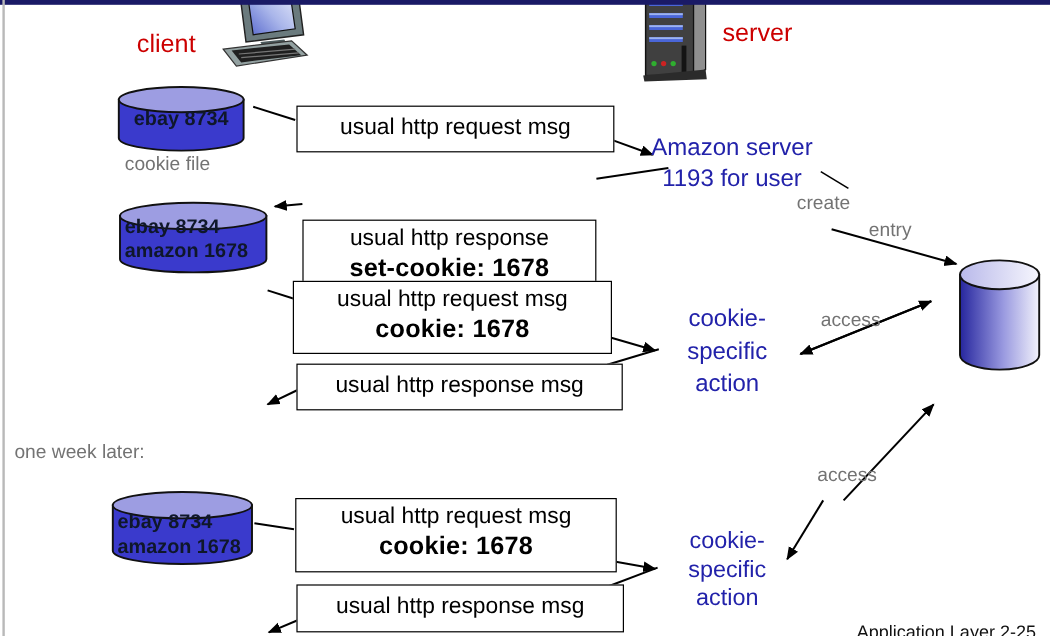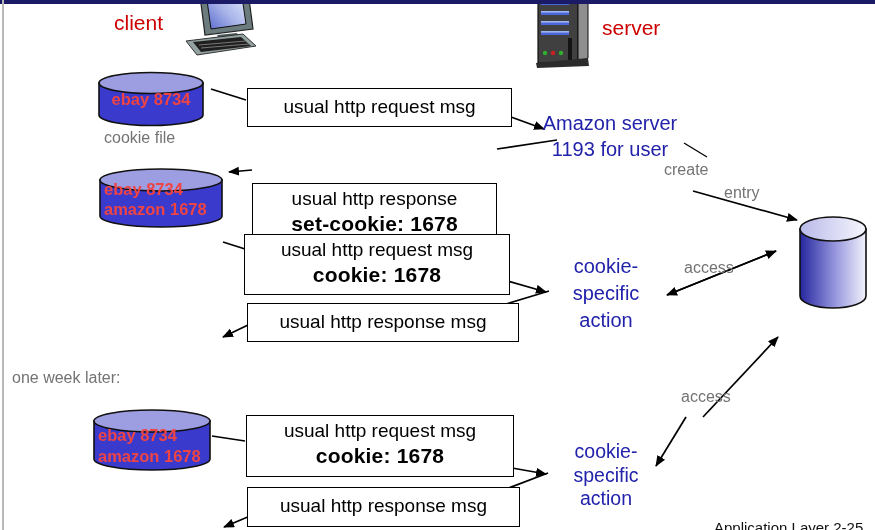--- a/index.html
+++ b/index.html
@@ -6,21 +6,21 @@
   #stage{position:relative;width:875px;height:530px;background:#ffffff;overflow:hidden;
          font-family:"Liberation Sans",sans-serif;}
   .abs{position:absolute;white-space:nowrap;}
   .lbl{font-size:16px;color:#737373;}
   .red{color:#cc0000;}
   .blue{color:#2222aa;}
   .center{text-align:center;}
   .msgbox{position:absolute;background:#fff;border:1.6px solid #000;text-align:center;color:#000;}
   .msg1{font-size:19px;}
   .msgbold{font-size:21px;font-weight:bold;letter-spacing:0.2px;}
-  .jarlbl{position:absolute;color:#ef4444;font-weight:bold;font-size:16.5px;line-height:20px;}
+  .jarlbl{position:absolute;color:#0f172a;font-weight:bold;font-size:16.5px;line-height:20px;}
   #topbar{position:absolute;left:0;top:0;width:875px;height:4px;background:#1a1a66;}
   #leftline{position:absolute;left:2px;top:0;width:2px;height:530px;background:#b9b9b9;}
   #diagram-svg{position:absolute;left:0;top:0;}
   .note{line-height:26px;}
 </style>
 </head>
 <body>
 
 <div id="stage">
 
@@ -111,21 +111,21 @@
       <path d="M548,473 L506,489"></path>
       <path d="M250,516 L224,527" marker-end="url(#ah)"></path>
       <path d="M703,417 L778,337" marker-end="url(#ah)"></path>
       <path d="M686,417 L656,466" marker-end="url(#ah)"></path>
     </g>
   </svg>
 
   <div id="topbar"></div>
   <div id="leftline"></div>
 
-  <div class="abs lbl red" style="left:114px;top:11px;font-size:21px;">client</div>
+  <div class="abs lbl red" style="left:114px;top:25px;font-size:21px;">client</div>
   <div class="abs lbl red" style="left:602px;top:16px;font-size:21px;">server</div>
 
   <div class="jarlbl center" style="left:99px;top:88px;width:104px;line-height:22px;">ebay 8734</div>
   <div class="abs lbl" style="left:104px;top:129px;">cookie file</div>
   <div class="jarlbl" style="left:104px;top:179px;">
     <div>ebay 8734</div>
     <div>amazon 1678</div>
   </div>
   <div class="jarlbl" style="left:98px;top:425px;line-height:21px;">
     <div>ebay 8734</div>

